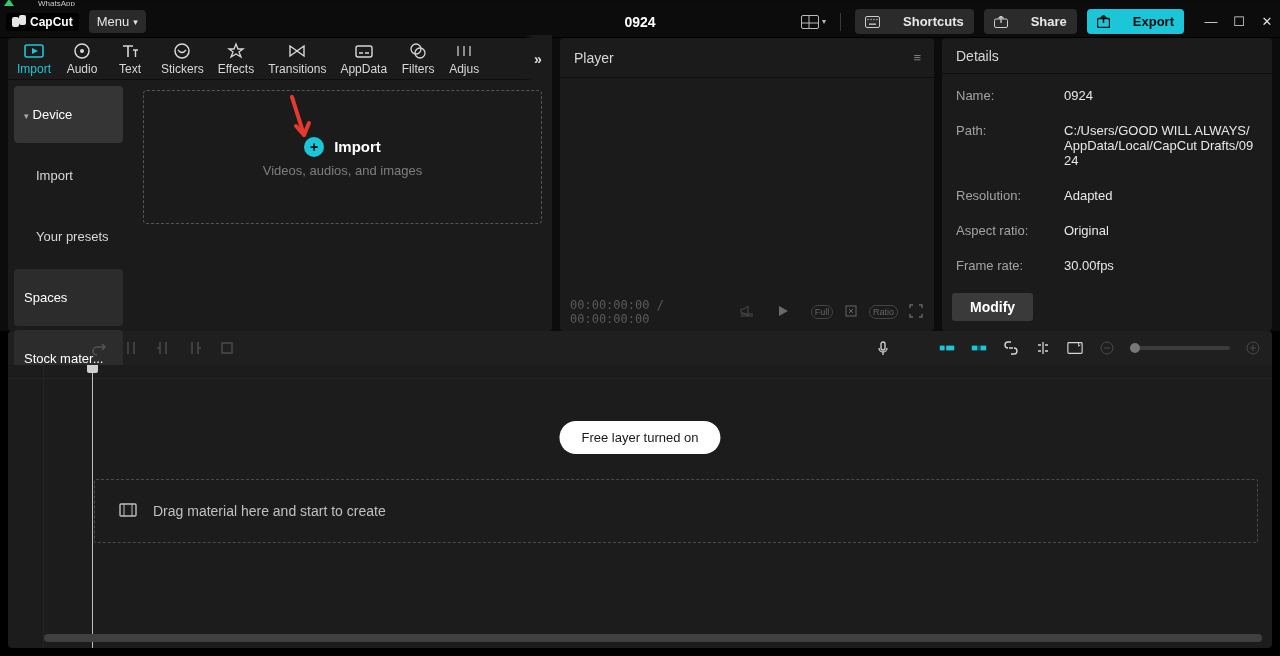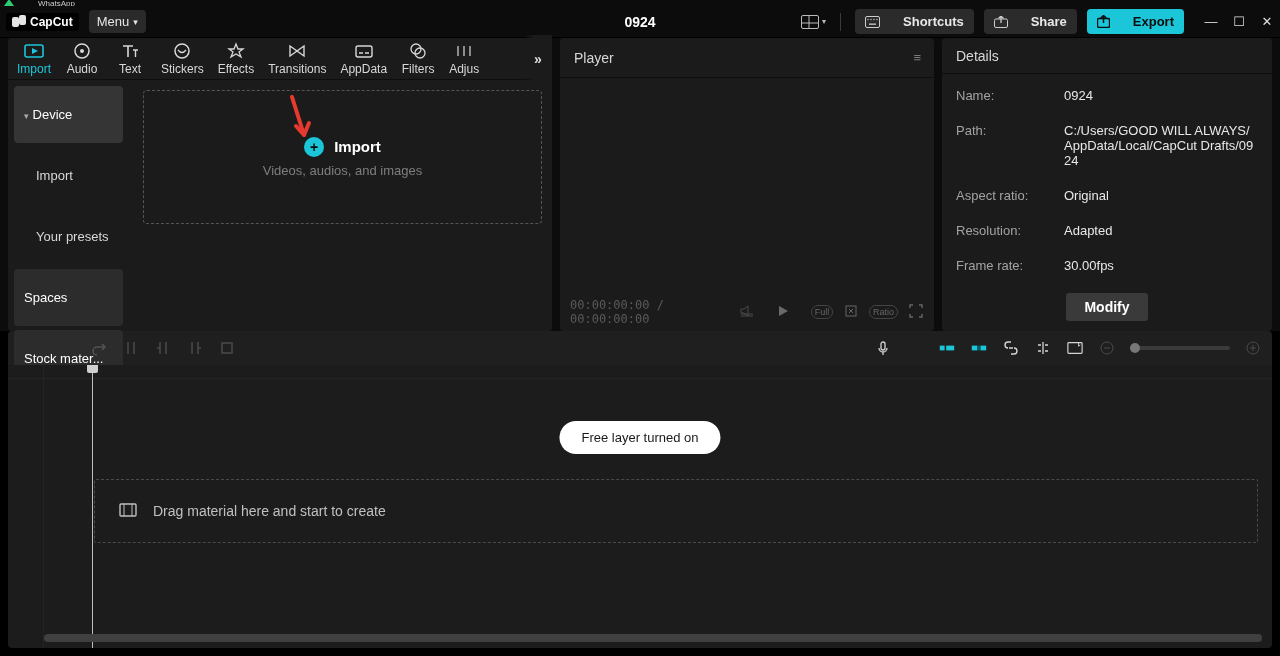--- a/index.html
+++ b/index.html
@@ -181,21 +181,21 @@
   }
   .pc-time { font-family:monospace; font-size:12px; color:#5a5a5a;}
   .pc-icon { width:18px; text-align:center; }
   .pc-box { border:1px solid #444; color:#666; font-size:9px; padding:1px 3px; border-radius:7px;}
   .pc-spacer { flex:1; }
 
   .details-body { flex:1; padding:14px; display:flex; flex-direction:column; gap:20px; font-size:13px; }
   .det-row { display:flex; }
   .det-label { width:108px; color:#a3a3a3; }
   .det-val { flex:1; color:#e8e8e8; word-break:break-all; }
-  .modify-bar { padding:6px 10px 10px; display:flex; justify-content:center; }
+  .modify-bar { padding:6px 10px 10px; display:flex; justify-content:flex-start; }
   .modify-btn {
     background:#3a3a3a; color:#fff; padding:6px 18px; border-radius:3px; font-size:14px;font-weight:600;
   }
 
   .toolbar {
     height:34px;
     background:#1f1f1f;
     margin:0 8px;
     border-radius:4px 4px 0 0;
     display:flex; align-items:center; padding:0 10px; gap:14px;
@@ -454,26 +454,26 @@
     <div class="details-body">
       <div class="det-row">
           <span class="det-label">Name:</span>
           <span class="det-val">0924</span>
         </div>
       <div class="det-row">
           <span class="det-label">Path:</span>
           <span class="det-val">C:/Users/GOOD WILL ALWAYS/AppData/Local/CapCut Drafts/0924</span>
         </div>
       <div class="det-row">
+          <span class="det-label">Resolution:</span>
+          <span class="det-val">Adapted</span>
+        </div>
+      <div class="det-row">
           <span class="det-label">Aspect ratio:</span>
           <span class="det-val">Original</span>
-        </div>
-      <div class="det-row">
-          <span class="det-label">Resolution:</span>
-          <span class="det-val">Adapted</span>
         </div>
       <div class="det-row">
           <span class="det-label">Frame rate:</span>
           <span class="det-val">30.00fps</span>
         </div>
     </div>
     <div class="modify-bar">
         <div class="modify-btn"><span>Modify</span></div>
       </div>
   </div>

